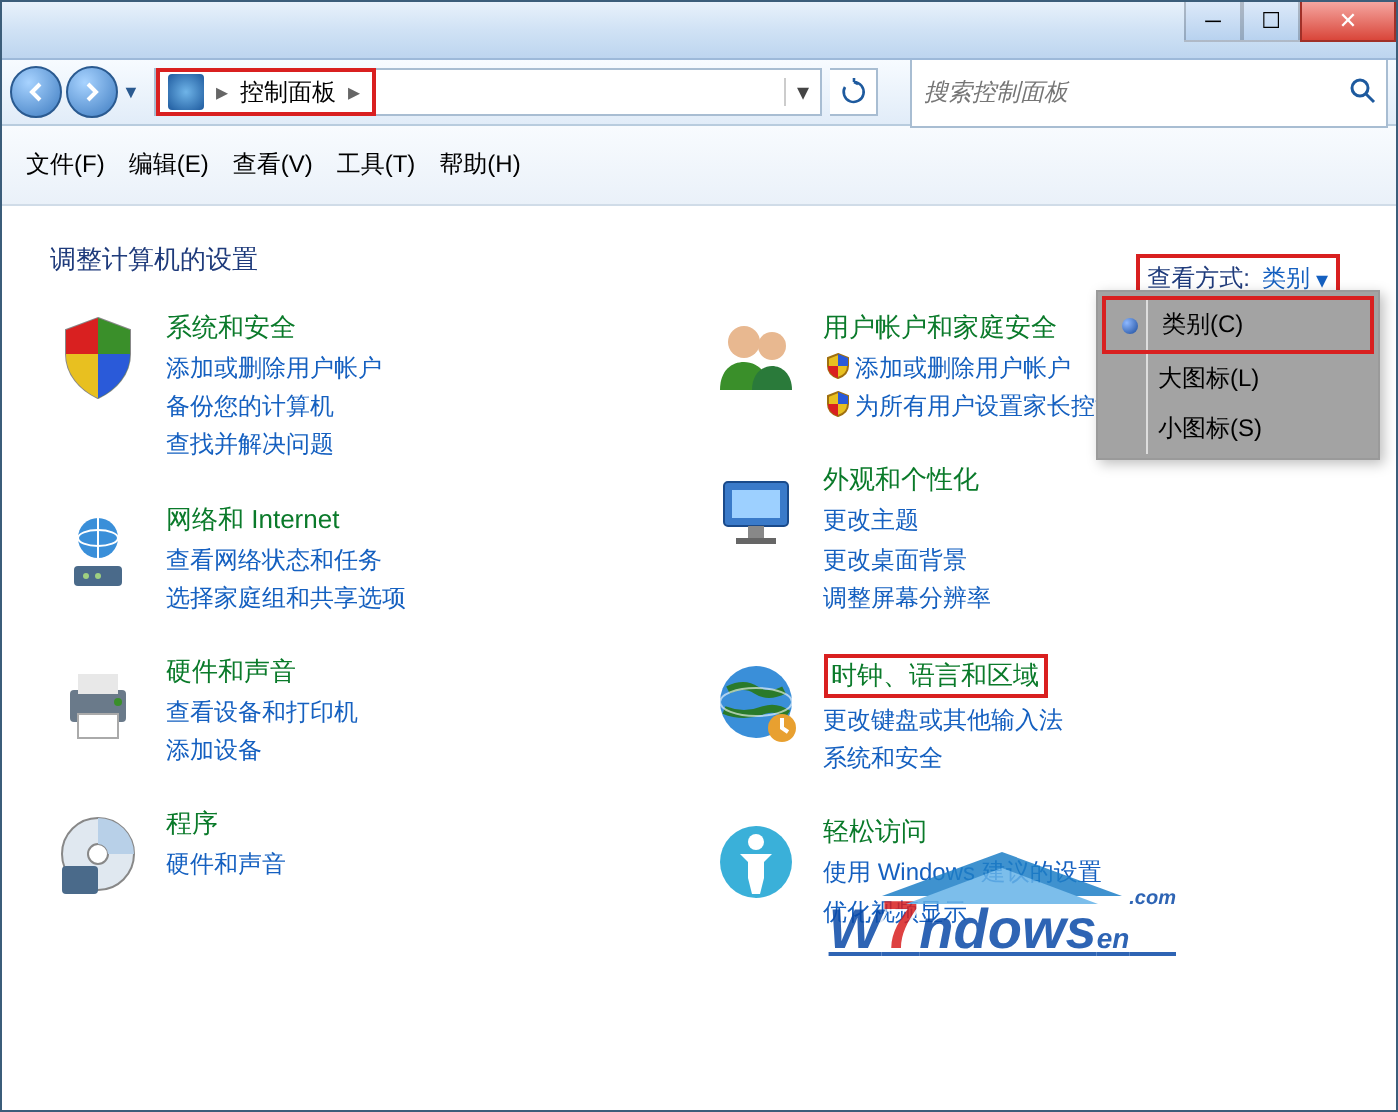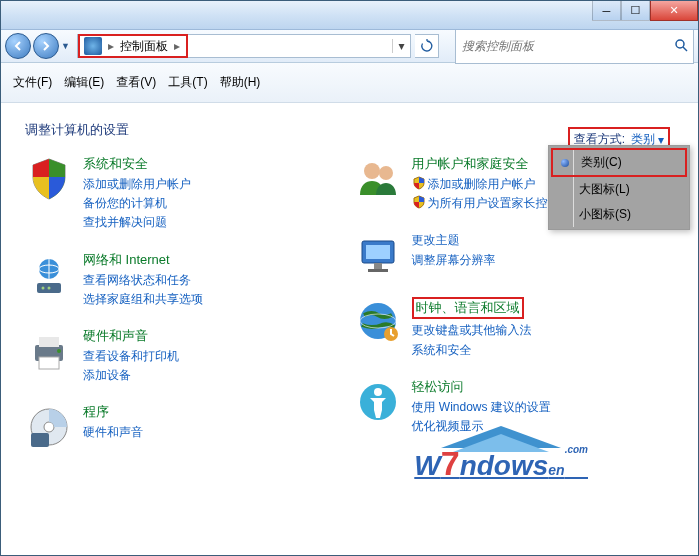--- a/index.html
+++ b/index.html
@@ -229,21 +229,23 @@
             </div>
           </div>
           <div class="cat">
             <div class="cat-icon"><svg viewBox="0 0 48 48">
                 <rect x="8" y="10" width="32" height="22" rx="2" fill="#3a7ac9" stroke="#1a4a8a"></rect>
                 <rect x="12" y="14" width="24" height="14" fill="#9dd0ff"></rect>
                 <rect x="20" y="32" width="8" height="6" fill="#888"></rect>
                 <rect x="14" y="38" width="20" height="3" fill="#666"></rect>
               </svg></div>
             <div class="cat-body">
+              <div class="cat-title">外观和个性化</div>
               <span class="cat-link">更改主题</span>
+              <span class="cat-link">更改桌面背景</span>
               <span class="cat-link">调整屏幕分辨率</span>
             </div>
           </div>
           <div class="cat">
             <div class="cat-icon"><svg viewBox="0 0 48 48">
                 <circle cx="24" cy="24" r="18" fill="#3a8fd9"></circle>
                 <path d="M10 18 Q18 14 24 18 Q30 22 38 18 M8 28 Q18 32 28 28 Q34 26 40 30" stroke="#2a7a2a" stroke-width="4" fill="none"></path>
                 <ellipse cx="24" cy="24" rx="18" ry="7" fill="none" stroke="#fff" opacity="0.6"></ellipse>
                 <rect x="30" y="30" width="14" height="14" rx="7" fill="#e8a030"></rect>
                 <path d="M37 32 V37 L40 39" stroke="#fff" stroke-width="2" fill="none"></path>

